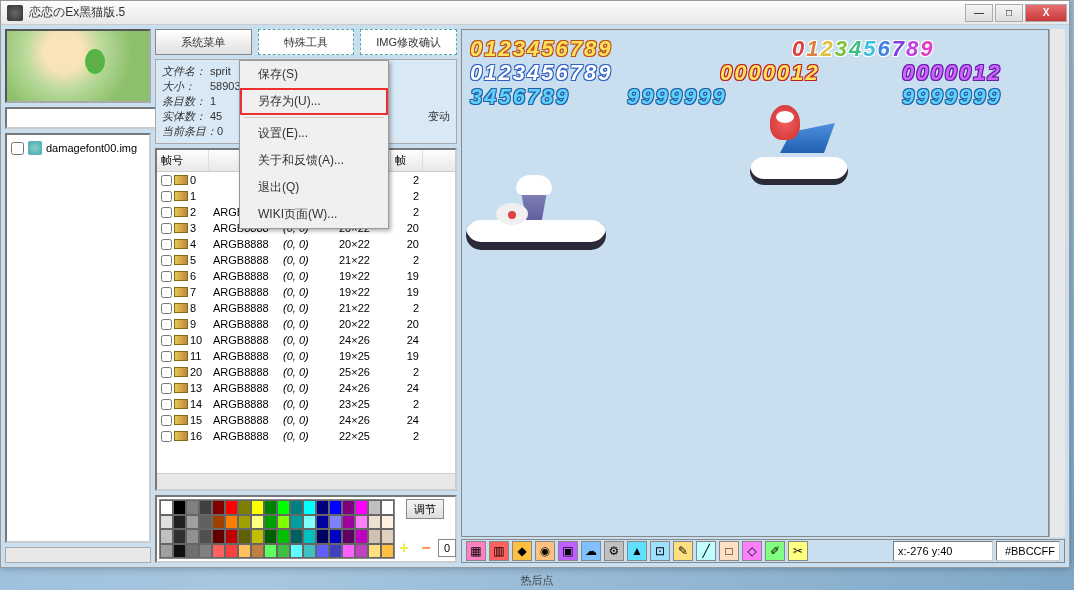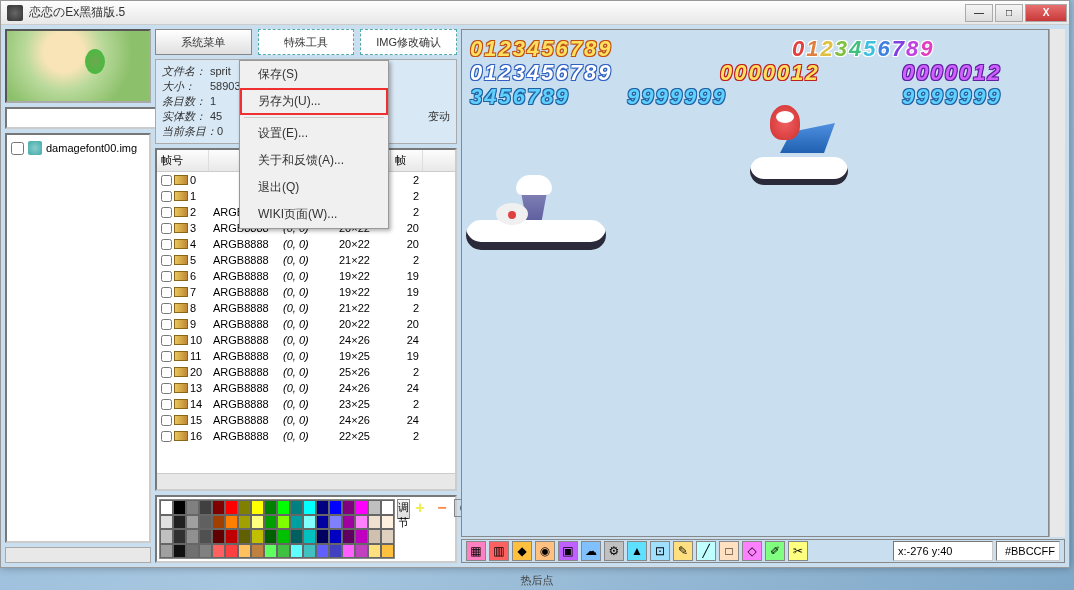--- a/index.html
+++ b/index.html
@@ -51,21 +51,21 @@
 .td { padding: 0 4px; white-space: nowrap; overflow: hidden; }
 .td1 { width: 52px; display: flex; align-items: center; gap: 2px; }
 .td1 input { margin: 0; width: 11px; height: 11px; }
 .row-icon { width: 14px; height: 10px; background: linear-gradient(90deg, #e8c858, #c08838); border: 1px solid #886818; }
 .td2 { width: 70px; } .td3 { width: 56px; font-style: italic; } .td4 { width: 56px; } .td5 { width: 32px; text-align: right; }
 .table-hscroll { height: 16px; background: #e8e8e8; border-top: 1px solid #ccc; }
 
 .palette-box { height: 68px; border: 2px inset #ccc; background: #fff; display: flex; padding: 2px; gap: 2px; }
 .palette-grid { flex: 1; display: grid; grid-template-columns: repeat(18, 1fr); grid-template-rows: repeat(4, 1fr); gap: 0; border: 1px solid #888; }
 .pcell { border: 1px solid #666; }
-.palette-side { width: 56px; display: flex; justify-content: space-between; }
+.palette-side { width: 56px; display: flex; flex-direction: column; justify-content: space-between; align-items: center; }
 .adjust-btn { width: 38px; height: 20px; border: 1px solid #888; background: linear-gradient(#f5f5f5,#ddd); font-size: 11px; cursor: pointer; }
 .pm-row { display: flex; gap: 2px; }
 .pm { width: 20px; height: 20px; font-size: 16px; font-weight: bold; text-align: center; line-height: 18px; cursor: pointer; }
 .pm.plus { color: #eeee44; } .pm.minus { color: #ff8844; }
 .zero-box { width: 18px; height: 18px; border: 1px solid #888; font-size: 11px; text-align: center; line-height: 16px; }
 
 .right-panel { flex: 1; display: flex; flex-direction: column; gap: 2px; }
 .preview { flex: 1; border: 1px solid #888; background: #c9dff0; position: relative; overflow: hidden; }
 .num-row { position: absolute; font-family: 'Comic Sans MS', cursive; font-size: 22px; font-weight: bold; display: flex; gap: 2px; }
 .nr1 { left: 8px; top: 6px; }

